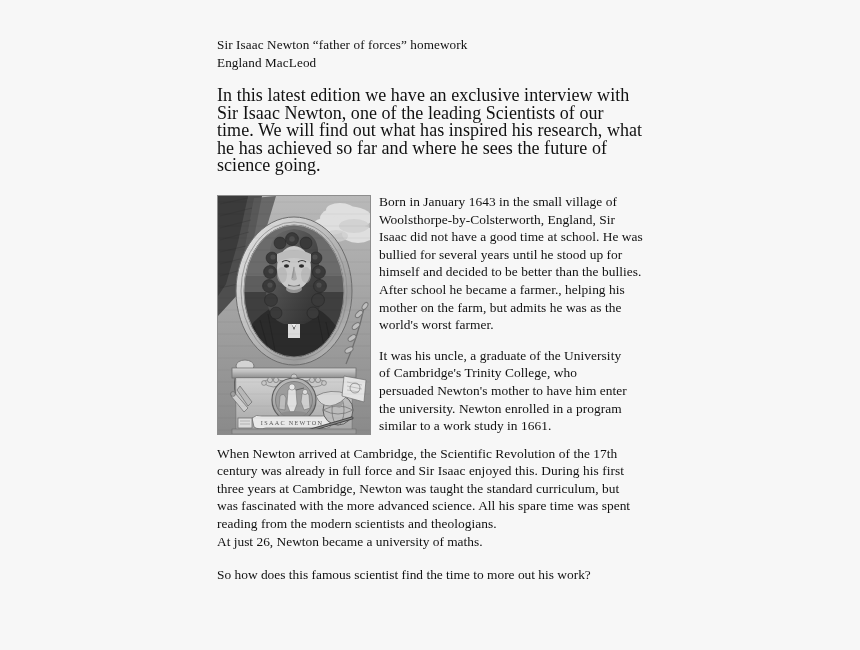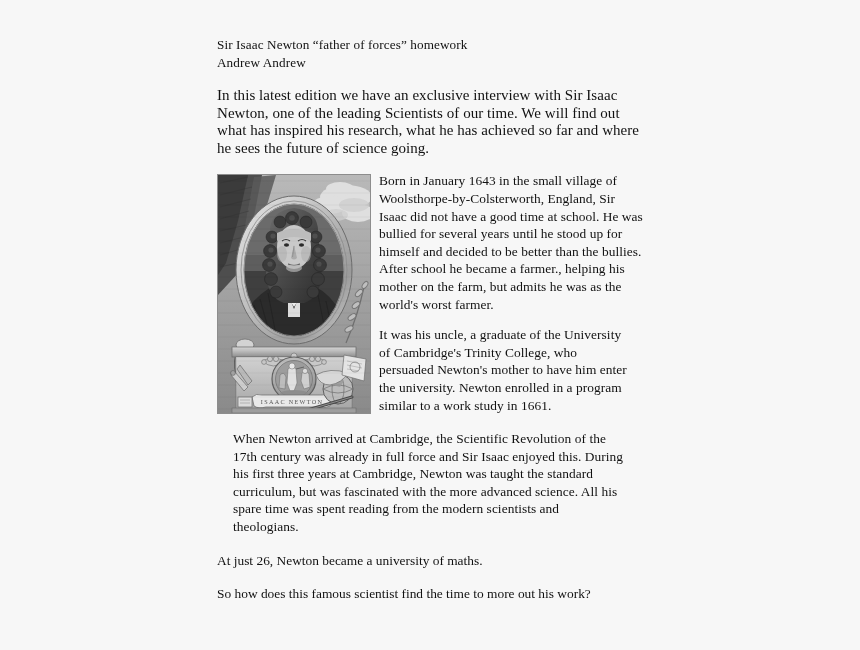--- a/index.html
+++ b/index.html
@@ -37,21 +37,21 @@
   }
   .blog-title {
     text-align: center;
     font-weight: bold;
     font-size: 13.4px;
     margin-top: 60px;
     letter-spacing: 0.2px;
   }
   .intro-para {
     margin-top: 16px;
-    font-size: 15px;
+    font-size: 18px;
     line-height: 17.6px;
     text-align: left;
     letter-spacing: 0.05px;
   }
   .flow-region {
     margin-top: 11px;
     font-size: 13.4px;
     line-height: 17.6px;
     letter-spacing: 0.05px;
   }
@@ -63,21 +63,21 @@
   }
   .portrait {
     width: 152px;
     height: 238px;
     border: 1px solid #8d8d8d;
     display: block;
     background: #cfcfcf;
   }
   .para-a { margin: 0 0 13px 0; padding-left: 28px; }
   .para-b { margin: 0 12px 10px 0; }
-  .para-c { margin: 16px; }
+  .para-c { margin: 0; }
   .tail-line {
     margin: 0;
     font-size: 13.4px;
     line-height: 17.6px;
   }
   .gap-para {
     margin-top: 16px;
     font-size: 13.4px;
     line-height: 17.6px;
   }
@@ -88,21 +88,21 @@
   }
 </style>
 </head>
 <body>
 
 <div class="page">
   <div class="doc-body">
 
     <div class="header-block">
       <div class="header-line">Sir Isaac Newton “father of forces” homework</div>
-      <div class="header-line">Andrew Andrew</div>
+      <div class="header-line">England MacLeod</div>
     </div>
 
 
     <p class="intro-para">In this latest edition we have an exclusive interview with Sir Isaac Newton, one of the leading Scientists of our time.  We will find out what has inspired his research, what he has achieved so far and where he sees the future of science going.</p>
 
     <div class="flow-region clearfix">
 
       <div class="portrait-wrap">
         <svg class="portrait" viewBox="0 0 152 238" preserveAspectRatio="none" role="img" aria-label="Engraved portrait of Sir Isaac Newton">
           <defs>

